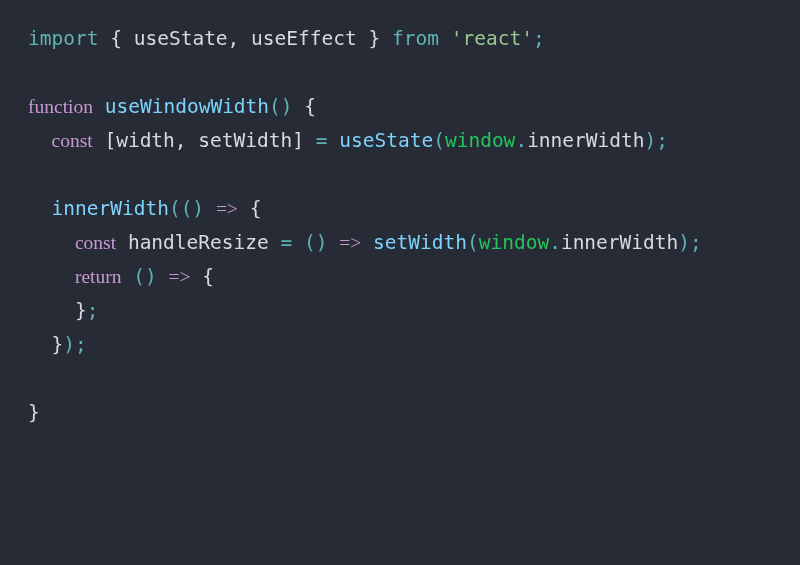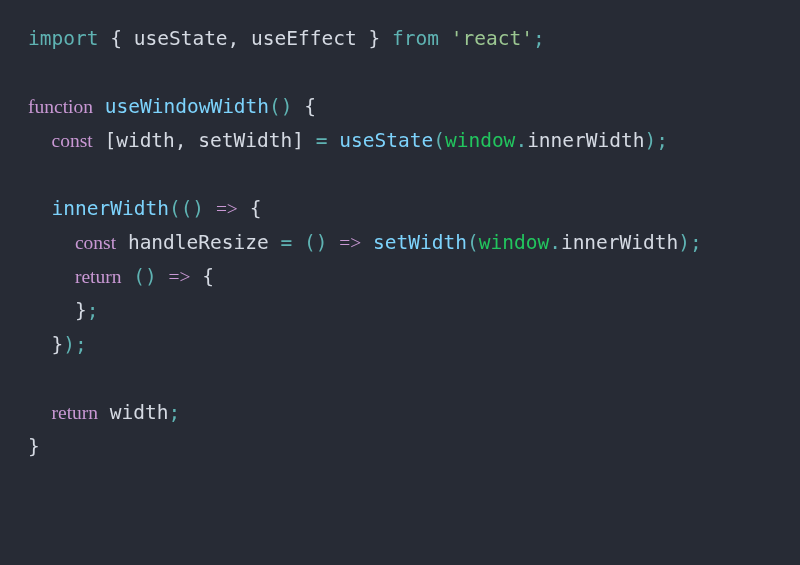--- a/index.html
+++ b/index.html
@@ -50,16 +50,15 @@
       <div class="code-line blank">&nbsp;</div>
       <div class="code-line"><span class="t-kw2">function</span><span class="t-plain"> </span><span class="t-fn">useWindowWidth</span><span class="t-punc">()</span><span class="t-plain"> </span><span class="t-plain">{</span></div>
       <div class="code-line"><span>  </span><span class="t-kw2">const</span><span class="t-plain"> </span><span class="t-plain">[width, setWidth]</span><span class="t-plain"> </span><span class="t-punc">=</span><span class="t-plain"> </span><span class="t-fn">useState</span><span class="t-punc">(</span><span class="t-var">window</span><span class="t-punc">.</span><span class="t-plain">innerWidth</span><span class="t-punc">)</span><span class="t-punc">;</span></div>
       <div class="code-line blank">&nbsp;</div>
       <div class="code-line"><span>  </span><span class="t-fn">innerWidth</span><span class="t-punc">(()</span><span class="t-plain"> </span><span class="t-kw2">=&gt;</span><span class="t-plain"> </span><span class="t-plain">{</span></div>
       <div class="code-line"><span>    </span><span class="t-kw2">const</span><span class="t-plain"> </span><span class="t-plain">handleResize</span><span class="t-plain"> </span><span class="t-punc">=</span><span class="t-plain"> </span><span class="t-punc">()</span><span class="t-plain"> </span><span class="t-kw2">=&gt;</span><span class="t-plain"> </span><span class="t-fn">setWidth</span><span class="t-punc">(</span><span class="t-var">window</span><span class="t-punc">.</span><span class="t-plain">innerWidth</span><span class="t-punc">)</span><span class="t-punc">;</span></div>
       <div class="code-line"><span>    </span><span class="t-kw2">return</span><span class="t-plain"> </span><span class="t-punc">()</span><span class="t-plain"> </span><span class="t-kw2">=&gt;</span><span class="t-plain"> </span><span class="t-plain">{</span></div>
       <div class="code-line"><span>    </span><span class="t-plain">}</span><span class="t-punc">;</span></div>
       <div class="code-line"><span>  </span><span class="t-plain">}</span><span class="t-punc">)</span><span class="t-punc">;</span></div>
       <div class="code-line blank">&nbsp;</div>
-      <div class="code-line"><span>  </span><span class="t-kw2">return</span><span class="t-plain"> </span><span class="t-plain">width</span><span class="t-punc">;</span></div>
       <div class="code-line"><span class="t-plain">}</span></div>
     </div>
 </div>
 
 </body></html>

